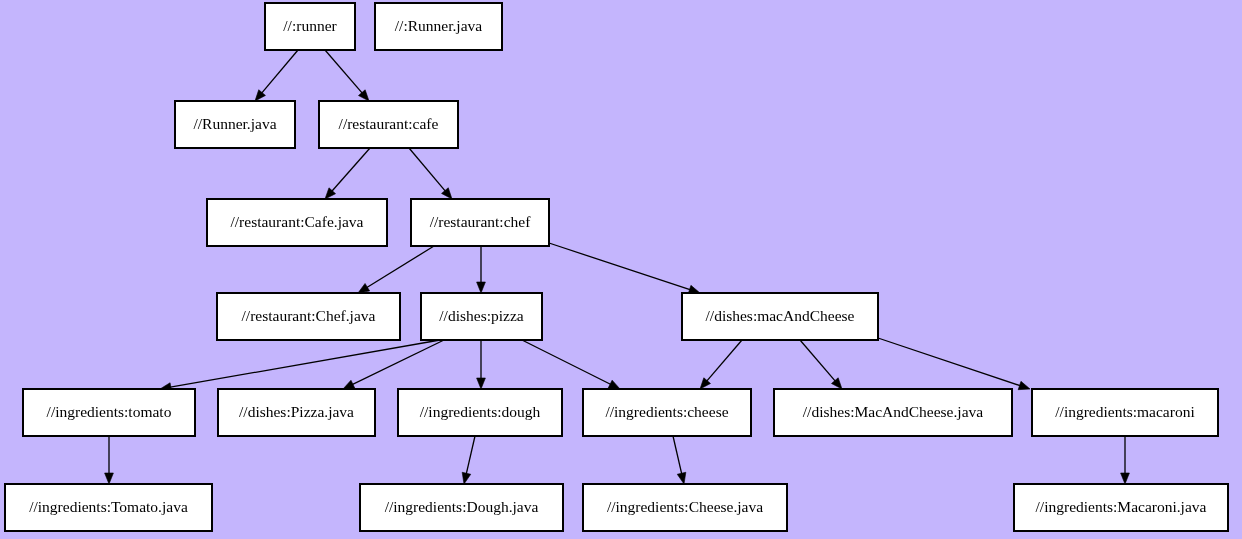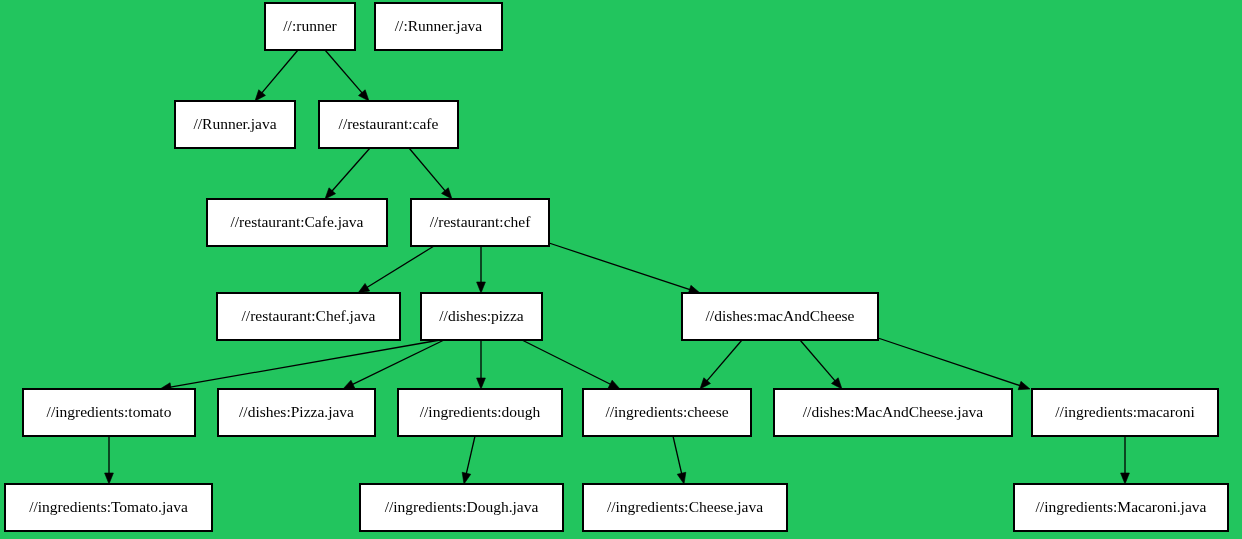--- a/index.html
+++ b/index.html
@@ -11,21 +11,21 @@
   body {
     width: 1242px;
     height: 539px;
     overflow: hidden;
     font-family: "Liberation Serif", "DejaVu Serif", serif;
   }
   #graph-root {
     position: relative;
     width: 1242px;
     height: 539px;
-    background: #22c55e;
+    background: #c4b5fd;
   }
   svg#graph-canvas {
     display: block;
     width: 1242px;
     height: 539px;
   }
   .node-box {
     fill: #ffffff;
     stroke: #000000;
     stroke-width: 1.2;

